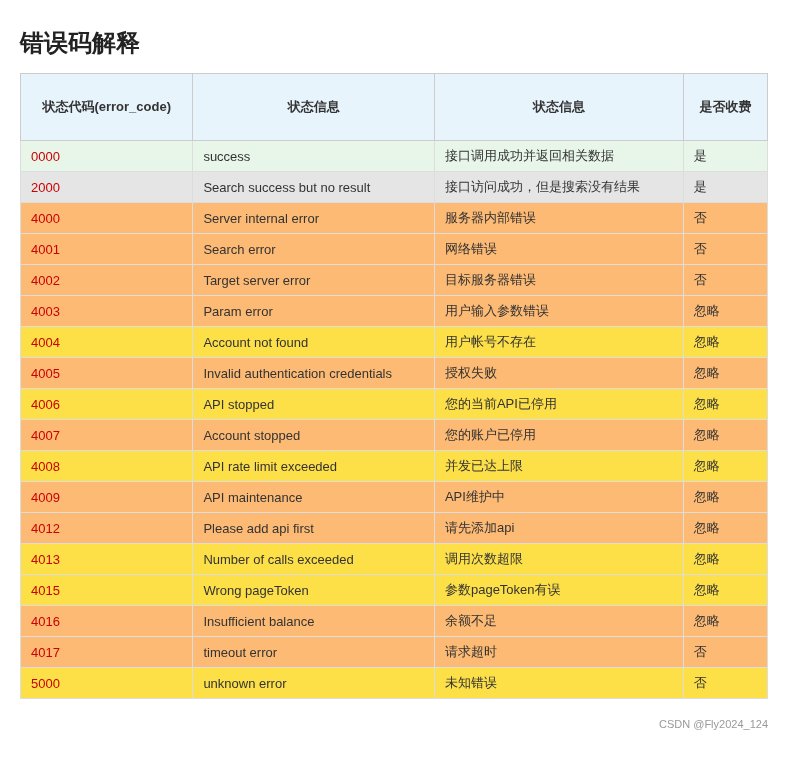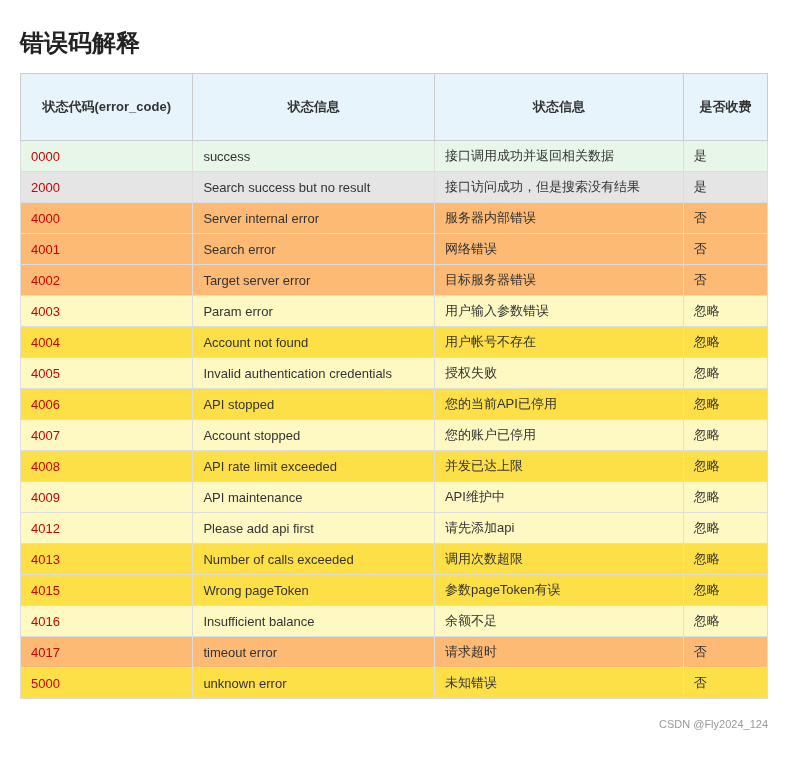--- a/index.html
+++ b/index.html
@@ -41,21 +41,21 @@
     .row-green {
       background-color: #e8f5e9;
     }
     .row-light-green {
       background-color: #e5e5e5;
     }
     .row-red {
       background-color: #fdba74;
     }
     .row-blue {
-      background-color: #fef9c3;
+      background-color: #fdba74;
     }
     .row-white {
       background-color: #fde047;
       border-radius: 9px;
     }
     .code-cell {
       color: #c00;
       font-weight: normal;
     }
     .footer {

